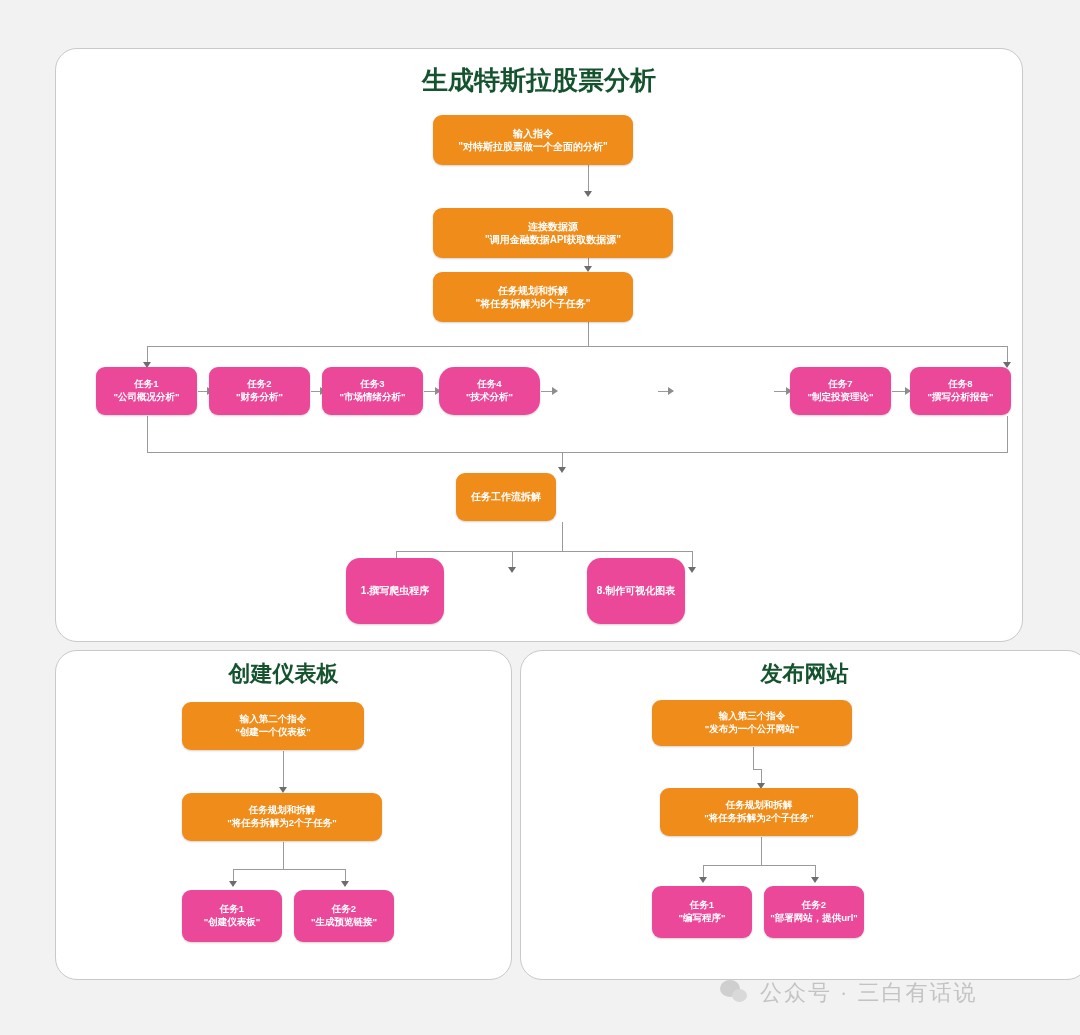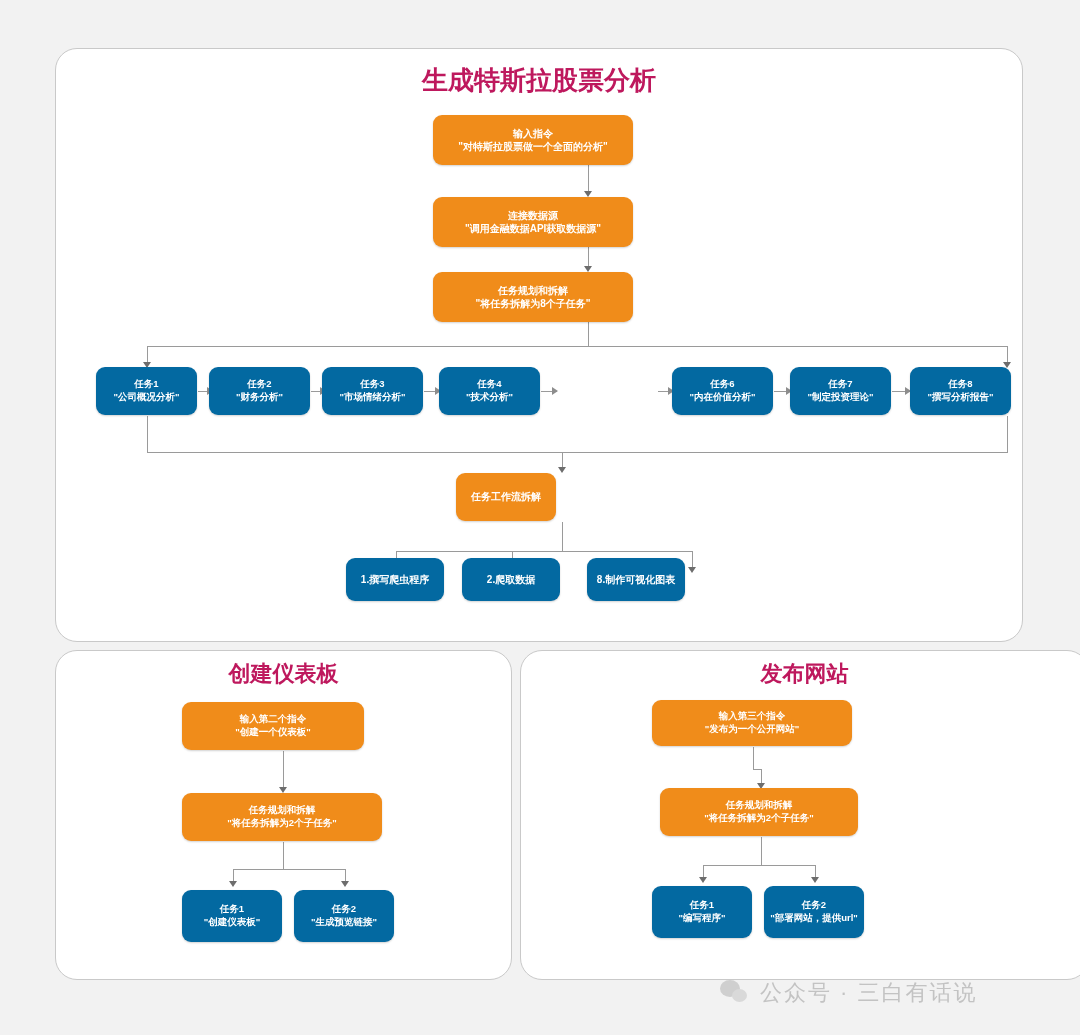--- a/index.html
+++ b/index.html
@@ -24,21 +24,21 @@
     border-radius: 22px;
   }
   #panel-main   { left: 55px;  top: 48px;  width: 968px; height: 594px; }
   #panel-dash   { left: 55px;  top: 650px; width: 457px; height: 330px; }
   #panel-site   { left: 520px; top: 650px; width: 569px; height: 330px; }
 
   .panel-title {
     position: absolute;
     text-align: center;
     font-weight: 700;
-    color: #be185d;
+    color: #14532d;
     white-space: nowrap;
   }
   #title-main { left: 0; right: 0; top: 14px;  font-size: 26px; }
   #title-dash { left: 0; right: 0; top: 8px;   font-size: 22px; }
   #title-site { left: 0; right: 0; top: 8px;   font-size: 22px; }
 
   
   .node {
     position: absolute;
     display: flex;
@@ -48,43 +48,43 @@
     border-radius: 9px;
     color: #ffffff;
     text-align: center;
     line-height: 1.35;
     padding: 4px 0;
     box-shadow: 0 1px 2px rgba(0,0,0,0.18);
   }
   .node .l1 { font-weight: 700; }
   .node .l2 { font-weight: 700; }
   .orange { background: #f08c1a; }
-  .teal   { background: #0369a1; }
+  .teal   { background: #ec4899; }
 
   
   #n-input   { left: 433px; top: 115px; width: 200px; height: 50px; font-size: 10px; }
-  #n-source  { left: 433px; top: 197px; width: 200px; height: 50px; font-size: 10px; }
+  #n-source  { left: 433px; top: 208px; width: 240px; height: 50px; font-size: 10px; }
   #n-plan    { left: 433px; top: 272px; width: 200px; height: 50px; font-size: 10px; }
 
   
   .task {
     top: 367px; width: 101px; height: 48px; font-size: 9.5px;
   }
   #t1 { left: 96px; }
   #t2 { left: 209px; }
   #t3 { left: 322px; }
-  #t4 { left: 439px; }
+  #t4 { left: 439px; border-radius: 15px; }
   #t5 { left: 556px; }
   #t6 { left: 672px; }
   #t7 { left: 790px; }
   #t8 { left: 910px; }
 
   #n-workflow { left: 456px; top: 473px; width: 100px; height: 48px; font-size: 10px; }
 
-  .sub { top: 558px; width: 98px; height: 43px; font-size: 10px; }
+  .sub { top: 558px; width: 98px; height: 66px; font-size: 10px; border-radius: 14px; }
   #s1 { left: 346px; }
   #s2 { left: 462px; }
   #s3 { left: 587px; }
 
   
   #d-input { left: 182px; top: 702px; width: 182px; height: 48px; font-size: 9.5px; }
   #d-plan  { left: 182px; top: 793px; width: 200px; height: 48px; font-size: 9.5px; }
   #d-t1    { left: 182px; top: 890px; width: 100px; height: 52px; font-size: 9.5px; }
   #d-t2    { left: 294px; top: 890px; width: 100px; height: 52px; font-size: 9.5px; }
 
@@ -218,42 +218,35 @@
     <span class="l2">"财务分析"</span>
   </div>
   <div class="node teal task" id="t3">
     <span class="l1">任务3</span>
     <span class="l2">"市场情绪分析"</span>
   </div>
   <div class="node teal task" id="t4">
     <span class="l1">任务4</span>
     <span class="l2">"技术分析"</span>
   </div>
-  <div class="node teal task" id="t6">
-    <span class="l1">任务6</span>
-    <span class="l2">"内在价值分析"</span>
-  </div>
   <div class="node teal task" id="t7">
     <span class="l1">任务7</span>
     <span class="l2">"制定投资理论"</span>
   </div>
   <div class="node teal task" id="t8">
     <span class="l1">任务8</span>
     <span class="l2">"撰写分析报告"</span>
   </div>
 
   <div class="node orange" id="n-workflow">
     <span class="l1">任务工作流拆解</span>
   </div>
 
   <div class="node teal sub" id="s1">
     <span class="l1">1.撰写爬虫程序</span>
-  </div>
-  <div class="node teal sub" id="s2">
-    <span class="l1">2.爬取数据</span>
   </div>
   <div class="node teal sub" id="s3">
     <span class="l1">8.制作可视化图表</span>
   </div>
 
   <div class="panel" id="panel-dash">
     <div class="panel-title" id="title-dash">创建仪表板</div>
 
     <div class="conn">
       <div class="vline" style="left:227px; top:100px; height:36px;"></div>

